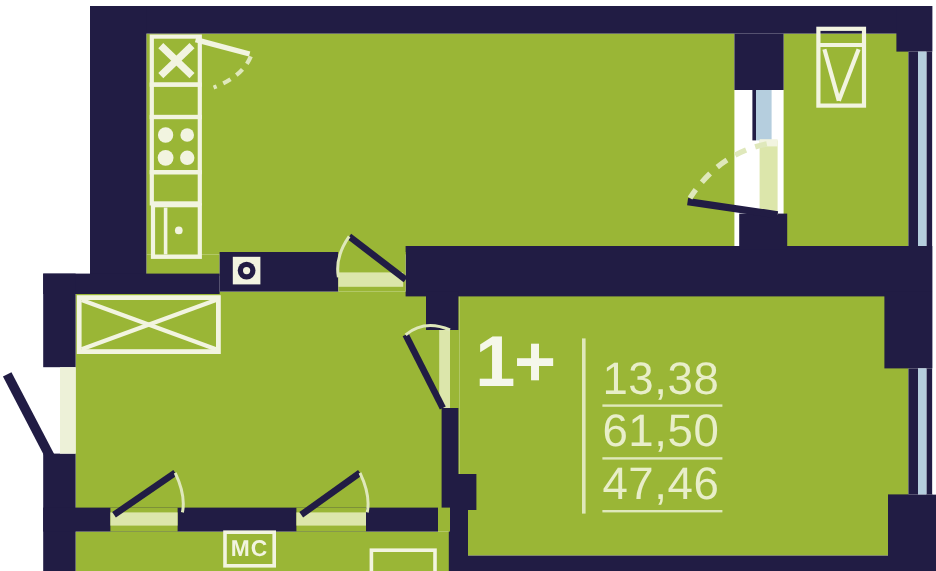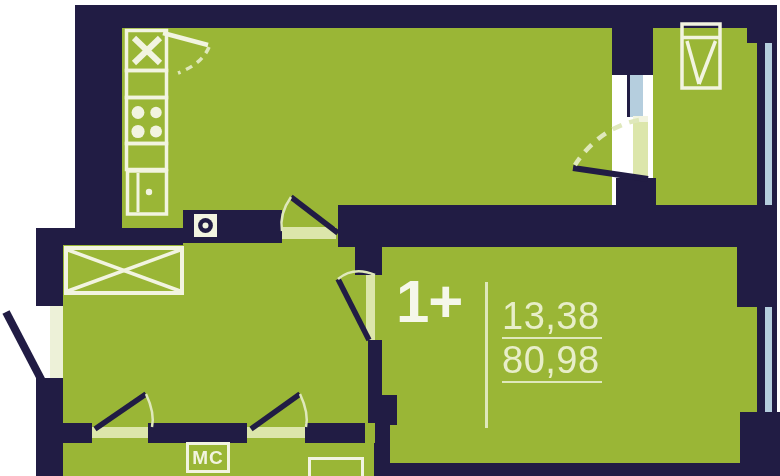--- a/index.html
+++ b/index.html
@@ -163,16 +163,17 @@
   <div class="washer"></div>
 
   <div class="mc-box">
     <span>МС</span>
   </div>
 
   <div class="unit-type">1+</div>
   <div class="area-divider"></div>
   <div class="areas">
     <div class="arearow sep">13,38</div>
-    <div class="arearow sep">80,98</div>
+    <div class="arearow sep">61,50</div>
+    <div class="arearow sep">47,46</div>
   </div>
 
 </div>
 
 </body></html>

